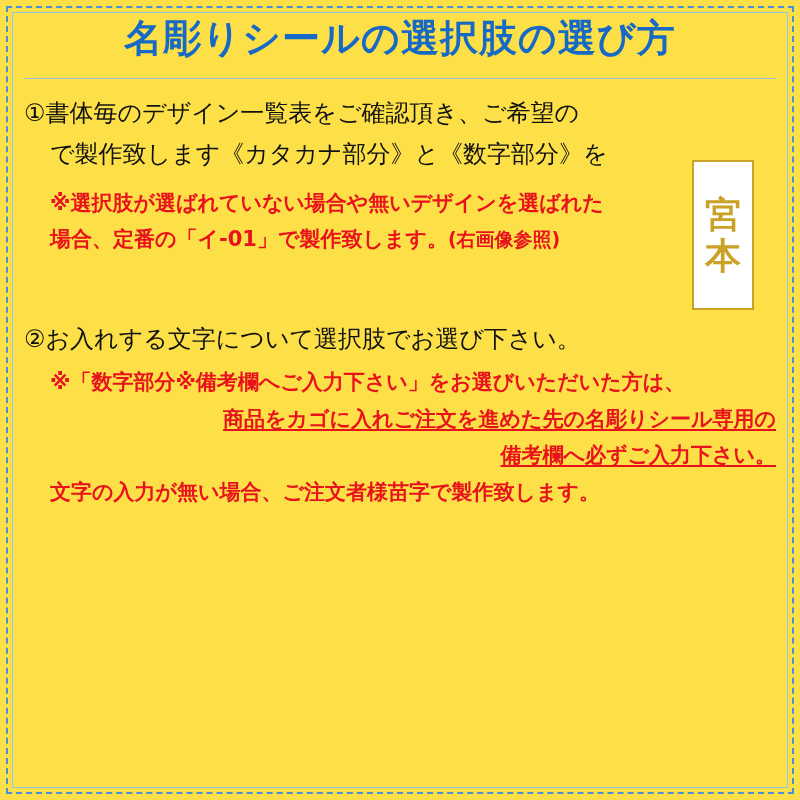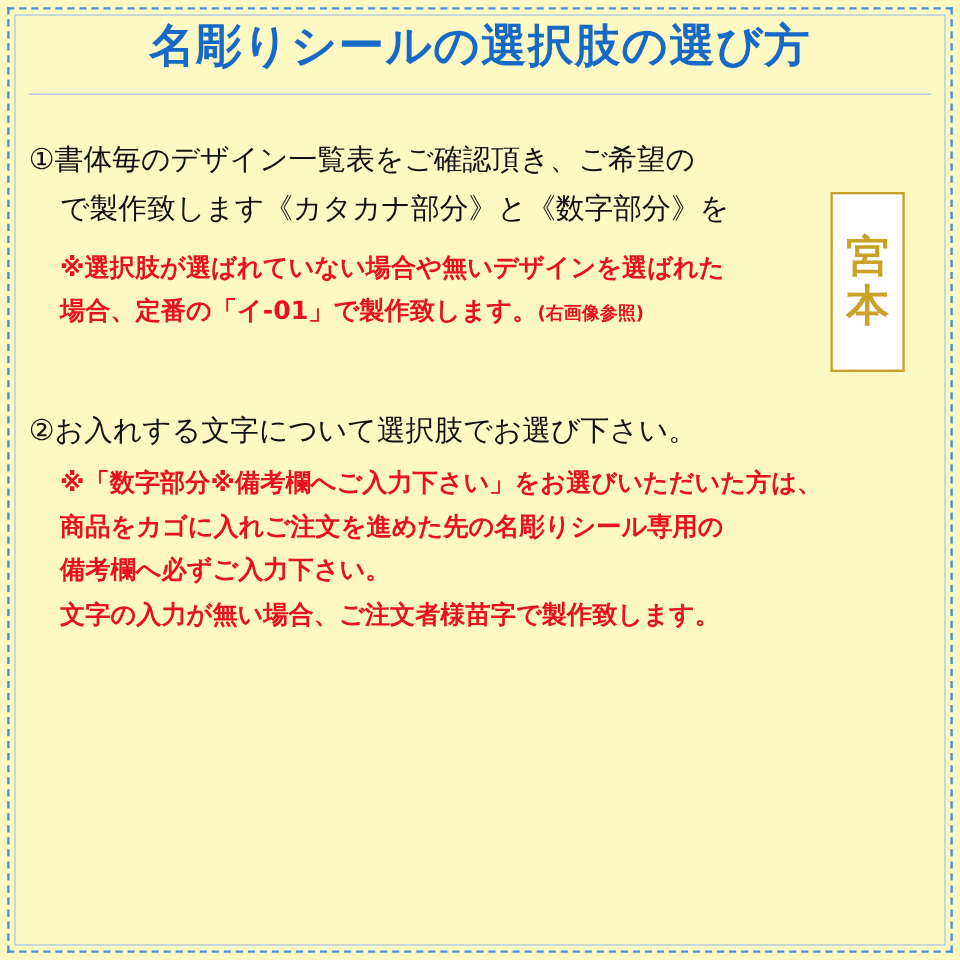--- a/index.html
+++ b/index.html
@@ -11,21 +11,21 @@
     height: 800px;
     background: #ffffff;
     font-family: "DejaVu Sans", "Liberation Sans", sans-serif;
     overflow: hidden;
   }
   .page {
     position: relative;
     width: 800px;
     height: 800px;
     box-sizing: border-box;
-    background: #fef9c3;
+    background: #fde047;
   }
   
   .outer-frame {
     position: absolute;
     left: 6px;
     top: 6px;
     right: 6px;
     bottom: 6px;
     border: 2px dashed #4a90d9;
     box-sizing: border-box;
@@ -64,45 +64,46 @@
     top: 78px;
     border-top: 1px solid #9dc3e8;
   }
   
   .body-area {
     position: absolute;
     left: 24px;
     top: 96px;
     right: 24px;
     bottom: 20px;
-    margin-top: 20px;
   }
   .line {
     color: #111111;
     font-size: 24px;
     line-height: 1.45;
     white-space: nowrap;
   }
   .line.indent {
     padding-left: 26px;
   }
   .line.red {
     color: #e8121c;
     font-weight: bold;
     font-size: 21px;
   }
   .note-small {
-    font-size: 15px;
+    font-size: 19px;
     font-weight: bold;
   }
   .sp-1 { height: 10px; }
   .sp-2 { height: 34px; }
   .sp-3 { height: 6px; }
   .underline {
+    text-decoration: underline;
     text-underline-offset: 3px;
+    text-align: right;
   }
   
   .seal {
     position: absolute;
     right: 46px;
     top: 160px;
     width: 62px;
     height: 150px;
     border: 2px solid #c9a227;
     box-sizing: border-box;

